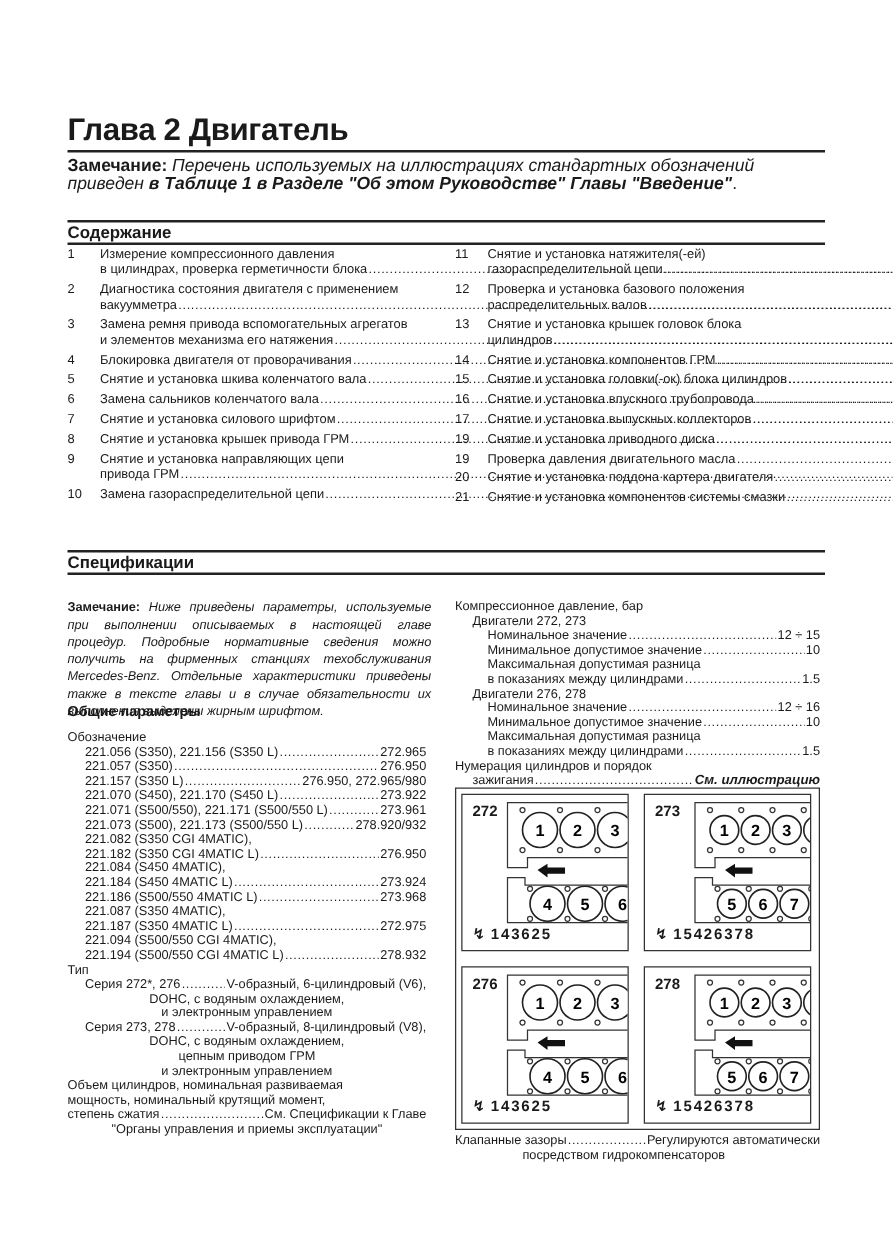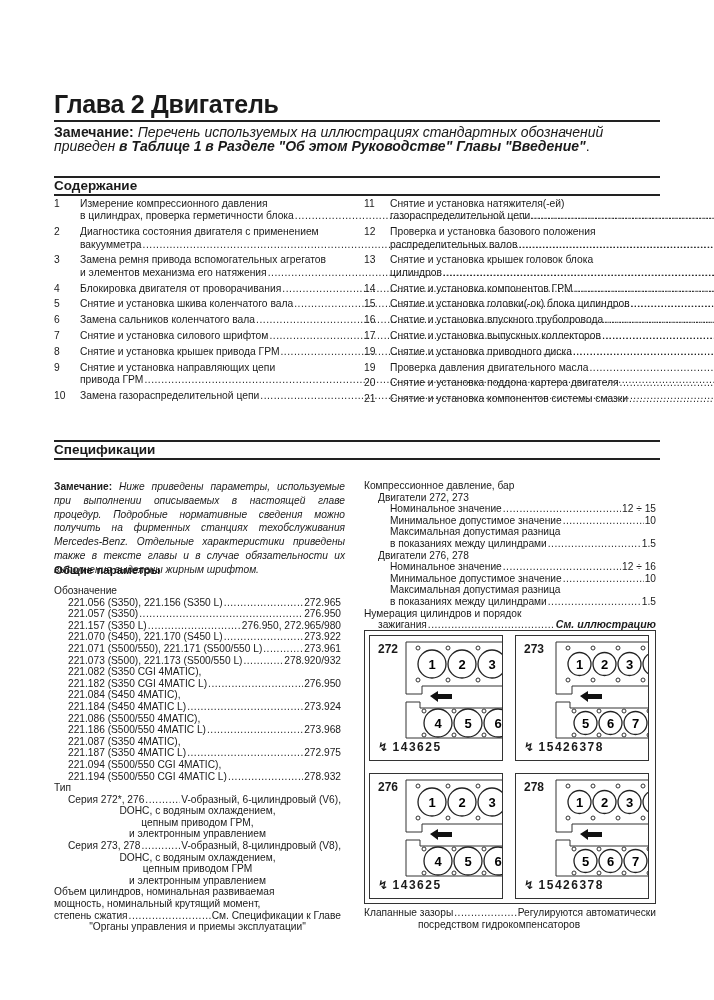--- a/index.html
+++ b/index.html
@@ -309,21 +309,20 @@
       <span class="txt">221.182 (S350 CGI 4MATIC L)</span>
       <span class="dots"></span>
       <span class="pg">276.950</span>
     </div>
     <div class="i1">221.084 (S450 4MATIC),</div>
     <div class="row i1">
       <span class="txt">221.184 (S450 4MATIC L)</span>
       <span class="dots"></span>
       <span class="pg">273.924</span>
     </div>
-    <div class="i1">221.086 (S500/550 4MATIC),</div>
     <div class="row i1">
       <span class="txt">221.186 (S500/550 4MATIC L)</span>
       <span class="dots"></span>
       <span class="pg">273.968</span>
     </div>
     <div class="i1">221.087 (S350 4MATIC),</div>
     <div class="row i1">
       <span class="txt">221.187 (S350 4MATIC L)</span>
       <span class="dots"></span>
       <span class="pg">272.975</span>
@@ -334,21 +333,20 @@
       <span class="dots"></span>
       <span class="pg">278.932</span>
     </div>
     <div>Тип</div>
     <div class="row i1">
       <span class="txt">Серия 272*, 276</span>
       <span class="dots"></span>
       <span class="pg">V-образный, 6-цилиндровый (V6),</span>
     </div>
     <div class="r">DOHC, с водяным охлаждением,</div>
-    <div class="r">цепным приводом ГРМ,</div>
     <div class="r">и электронным управлением</div>
     <div class="row i1">
       <span class="txt">Серия 273, 278</span>
       <span class="dots"></span>
       <span class="pg">V-образный, 8-цилиндровый (V8),</span>
     </div>
     <div class="r">DOHC, с водяным охлаждением,</div>
     <div class="r">цепным приводом ГРМ</div>
     <div class="r">и электронным управлением</div>
     <div>Объем цилиндров, номинальная развиваемая</div>

